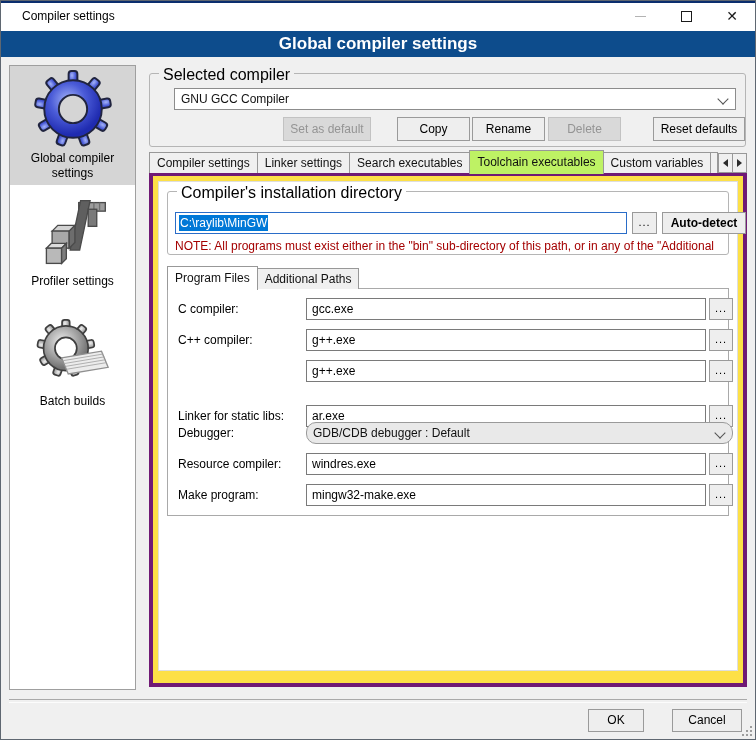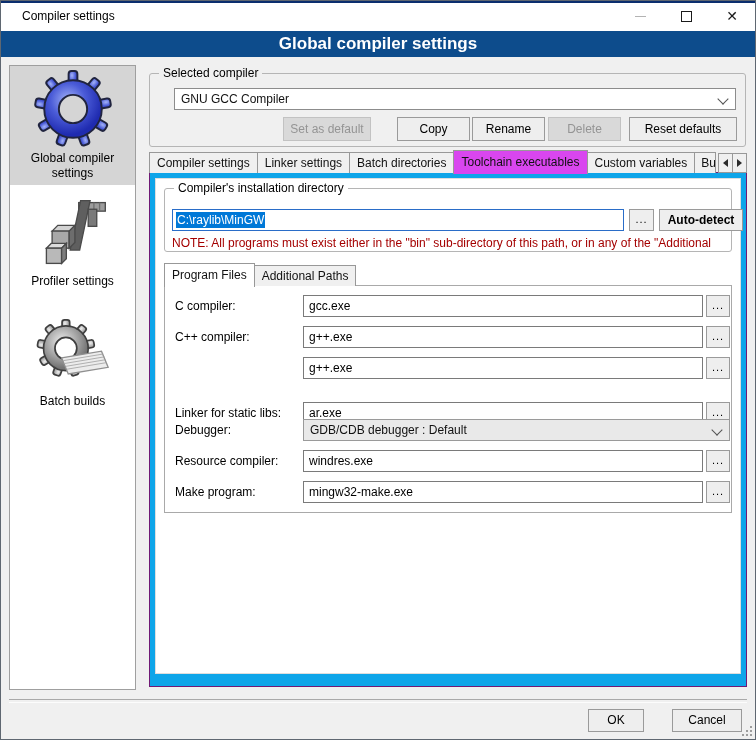--- a/index.html
+++ b/index.html
@@ -26,21 +26,21 @@
     border:1px solid #9f9f9f;box-sizing:border-box;}
   .side-item{text-align:center;padding:3px 0 4px 0;}
   .side-item.selected{background:#d5d5d5;}
   .side-item svg{display:block;margin:0 auto;}
   .side-label{display:block;width:104px;margin:2px auto 0;line-height:15px;font-size:12px;color:#000;}
   .side-item + .side-item{margin-top:6px;}
   .side-item:nth-child(3){margin-top:20px;}
 
   
   .groupbox{position:absolute;border:1px solid #b5b5b5;border-radius:3px;box-sizing:border-box;}
-  .group-label{position:absolute;top:-8px;left:9px;padding:0 4px;font-size:12px;color:#000;}
+  .group-label{position:absolute;top:-8px;left:9px;padding:0 4px;font-size:16px;color:#000;}
   .bg-dialog{background:#f0f0f0;}
   .bg-white{background:#fff;}
 
   .group-compiler{left:148px;right:9px;top:72px;height:74px;}
 
   
   .combo{position:absolute;background:#fff;border:1px solid #8c8c8c;box-sizing:border-box;
     height:22px;line-height:20px;padding-left:6px;cursor:default;}
   .combo .chev{position:absolute;right:8px;top:6px;width:7px;height:7px;
     border-right:1.3px solid #535353;border-bottom:1.3px solid #535353;transform:rotate(45deg);}
@@ -50,31 +50,31 @@
   
   .btn{position:absolute;height:24px;background:#eeeeee;border:1px solid #9a9a9a;
     box-sizing:border-box;text-align:center;line-height:22px;font-size:12px;color:#000;cursor:default;}
   .btn.disabled{background:#d9d9d9;border-color:#c2c2c2;color:#949494;}
   .btn-row{top:43px;}
 
   
   .tabstrip{position:absolute;left:148px;top:149px;right:40px;height:23px;display:flex;align-items:flex-end;z-index:3;}
   .tab{height:20px;line-height:20px;padding:0 7px;background:#f0f0f0;border:1px solid #989898;
     border-bottom:none;box-sizing:content-box;margin-right:-1px;white-space:nowrap;cursor:default;}
-  .tab.active{height:23px;line-height:23px;background:#d946ef;position:relative;z-index:4;margin-bottom:-1px;}
+  .tab.active{height:23px;line-height:23px;background:#bef264;position:relative;z-index:4;margin-bottom:-1px;}
   .tab.clipped{width:26px;overflow:hidden;padding:0 0 0 6px;}
   .tab-arrows{position:absolute;right:8px;top:152px;display:flex;z-index:3;}
   .arrow-btn{width:15px;height:20px;background:#f0f0f0;border:1px solid #989898;box-sizing:border-box;
     display:flex;align-items:center;justify-content:center;margin-left:-1px;cursor:default;}
   .tri-l{width:0;height:0;border-top:4px solid transparent;border-bottom:4px solid transparent;border-right:5px solid #2b2b2b;}
   .tri-r{width:0;height:0;border-top:4px solid transparent;border-bottom:4px solid transparent;border-left:5px solid #2b2b2b;}
 
   
-  .tabpage{position:absolute;left:148px;right:8px;top:171px;bottom:52px;background:#0ea5e9;
-    border:1px solid #701a75;box-sizing:border-box;}
+  .tabpage{position:absolute;left:148px;right:8px;top:171px;bottom:52px;background:#fde047;
+    border:4px solid #701a75;box-sizing:border-box;}
   .whitepanel{position:absolute;left:5px;right:5px;top:5px;bottom:12px;background:#fff;
     border:1px solid #dedede;}
 
   .group-install{left:8px;right:8px;top:9px;height:64px;}
   .dir-input{position:absolute;left:7px;top:20px;width:452px;height:22px;background:#fff;
     border:1px solid #2a6dc8;box-sizing:border-box;line-height:20px;padding-left:3px;overflow:hidden;white-space:nowrap;}
   .dir-input .sel{background:#0078d7;color:#fff;padding:1px 1px;}
   .dir-browse{left:464px;top:20px;width:25px;height:22px;font-size:11px;letter-spacing:1px;line-height:19px;}
   .autodetect{left:494px;top:20px;width:84px;height:22px;height:22px;line-height:20px;font-weight:bold;}
   .note{position:absolute;left:7px;top:47px;right:0;color:#a40000;white-space:nowrap;overflow:hidden;}
@@ -82,21 +82,21 @@
   .subtabs{position:absolute;left:8px;top:84px;display:flex;align-items:flex-end;height:23px;z-index:2;}
   .subpanel{position:absolute;left:8px;right:8px;top:106px;height:228px;background:#fff;
     border:1px solid #a9a9a9;box-sizing:border-box;}
 
   .row{position:absolute;left:0;right:0;height:22px;}
   .row-label{position:absolute;left:10px;top:0;line-height:22px;color:#000;}
   .field-input{position:absolute;left:138px;top:0;width:400px;height:22px;background:#fff;
     border:1px solid #7a7a7a;box-sizing:border-box;font-family:"Liberation Sans",sans-serif;
     font-size:12px;color:#000;padding:0 0 0 5px;outline:none;}
   .row-browse{left:541px;top:0;width:24px;height:22px;font-size:11px;letter-spacing:1px;line-height:19px;}
-  .combo-debugger{left:138px;top:0;width:427px;}
+  .combo-debugger{left:138px;top:0;width:427px;border-radius:10px;}
 
   
   .separator{position:absolute;left:8px;right:8px;top:698px;height:2px;
     border-top:1px solid #a9a9a9;border-bottom:1px solid #fcfcfc;}
   .btn-ok{left:587px;top:708px;width:56px;height:23px;line-height:21px;}
   .btn-cancel{left:671px;top:708px;width:70px;height:23px;line-height:21px;}
   .grip{position:absolute;right:3px;bottom:3px;width:11px;height:11px;}
   .grip i{position:absolute;width:2px;height:2px;background:#9d9d9d;}
 </style>
 </head>
@@ -211,27 +211,27 @@
   <div class="groupbox group-compiler">
     <span class="group-label bg-dialog">Selected compiler</span>
     <div class="combo combo-main">
       <span>GNU GCC Compiler</span>
       <span class="chev"></span>
     </div>
     <div class="btn btn-row disabled" style="left:133px;width:88px;">Set as default</div>
     <div class="btn btn-row" style="left:247px;width:73px;">Copy</div>
     <div class="btn btn-row" style="left:322px;width:73px;">Rename</div>
     <div class="btn btn-row disabled" style="left:398px;width:73px;">Delete</div>
-    <div class="btn btn-row" style="right:8px;width:108px;">Reset defaults</div>
+    <div class="btn btn-row" style="right:0;width:92px;">Reset defaults</div>
   </div>
 
   <div class="tabstrip">
     <span class="tab">Compiler settings</span>
     <span class="tab">Linker settings</span>
-    <span class="tab">Batch directories</span>
+    <span class="tab">Search executables</span>
     <span class="tab active">Toolchain executables</span>
     <span class="tab">Custom variables</span>
     <span class="tab clipped">Build</span>
   </div>
   <div class="tab-arrows">
     <div class="arrow-btn">
         <span class="tri-l"></span>
       </div>
     <div class="arrow-btn">
         <span class="tri-r"></span>

